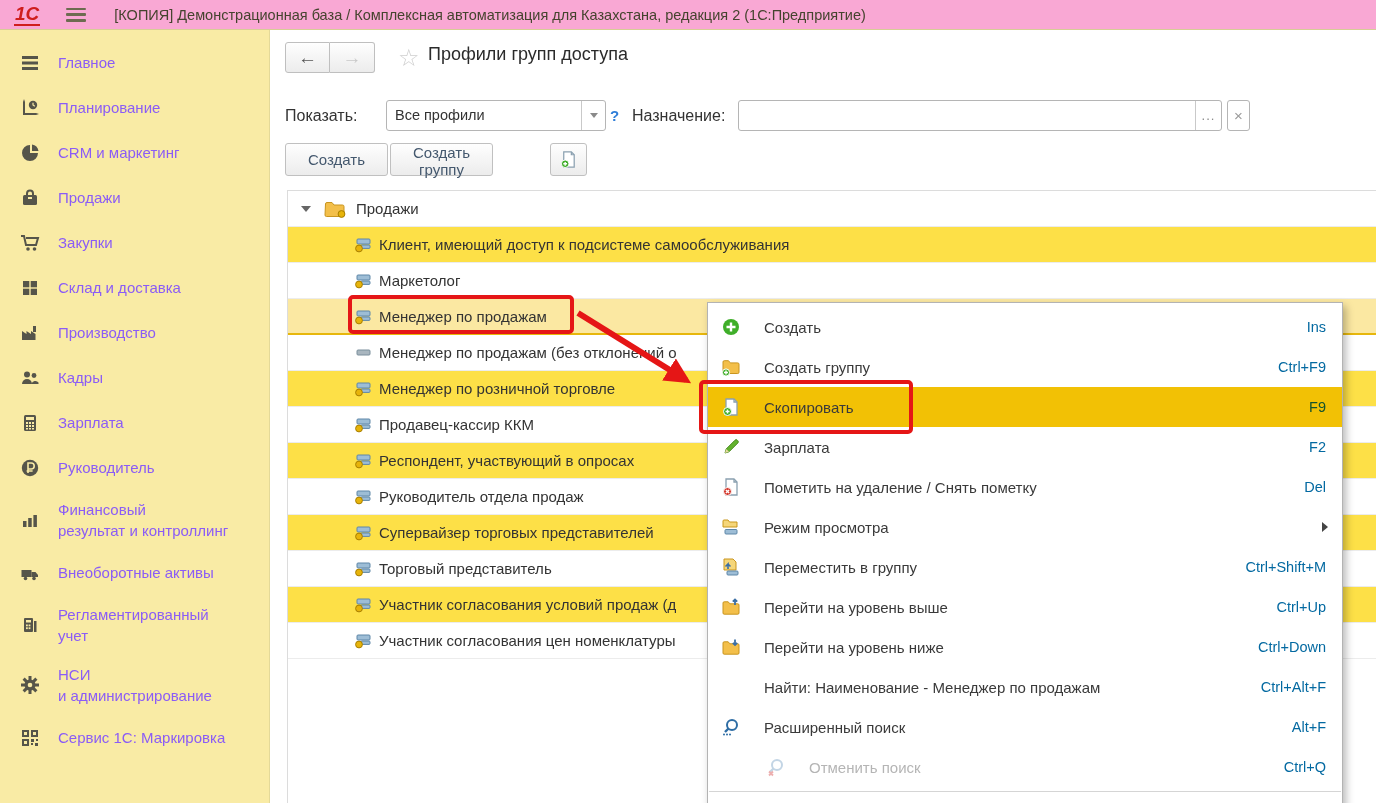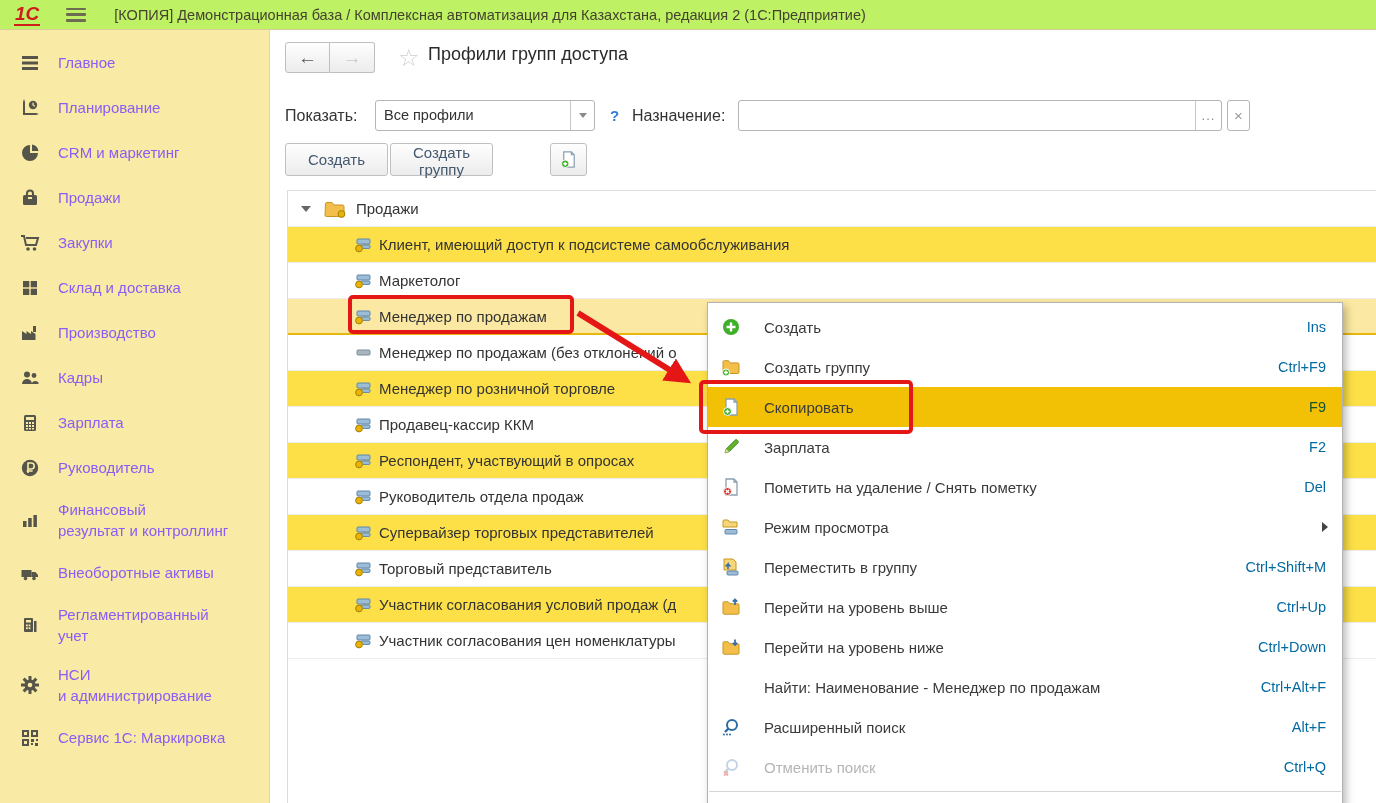--- a/index.html
+++ b/index.html
@@ -1,20 +1,20 @@
 <!DOCTYPE html>
 <html><head>
 <meta charset="utf-8">
 <style>
   * { margin:0; padding:0; box-sizing:border-box; }
   html,body { width:1376px; height:803px; overflow:hidden; }
   body { position:relative; font-family:"Liberation Sans","DejaVu Sans",sans-serif; background:#fff; color:#333; }
 
   
-  .topbar { position:absolute; left:0; top:0; width:1376px; height:30px; background:#bef264;
+  .topbar { position:absolute; left:0; top:0; width:1376px; height:30px; background:#f9a8d4;
             border-bottom:1px solid #d8cd96; display:flex; align-items:center; z-index:10; }
   .logo { margin-left:14px; font-weight:bold; font-style:italic; font-size:19px; color:#cf1d1d;
           border-bottom:2px solid #cf1d1d; line-height:20px; padding:0 1px 0 1px; }
   .burger { margin-left:26px; width:20px; height:14px; display:flex; flex-direction:column; justify-content:space-between; cursor:pointer; }
   .burger span { display:block; height:2.5px; background:#6d6b50; border-radius:1px; }
   .apptitle { margin-left:28px; font-size:14.5px; color:#45432e; white-space:nowrap; }
 
   
   .sidebar { position:absolute; left:0; top:30px; width:270px; height:773px; background:#f9eba5;
              border-right:1px solid #e4d998; padding-top:10px; z-index:5; }
@@ -29,21 +29,21 @@
   .navgroup { position:absolute; left:15px; top:12px; display:flex; }
   .navbtn { width:45px; height:31px; background:linear-gradient(#fefefe,#ececec); border:1px solid #bfbfbf;
             display:flex; align-items:center; justify-content:center; font-size:19px; cursor:pointer; }
   .navbtn.back { border-radius:3px 0 0 3px; color:#555; }
   .navbtn.fwd  { border-radius:0 3px 3px 0; border-left:none; color:#c8c8c8; }
   .star { position:absolute; left:128px; top:14px; font-size:24px; color:#cfcfcf; line-height:28px; }
   .pagetitle { position:absolute; left:158px; top:14px; font-size:18px; color:#2b2b2b; }
 
   .filterrow { position:absolute; left:0; top:70px; height:32px; width:100%; }
   .flabel { position:absolute; top:0; line-height:31px; font-size:16px; color:#333; }
-  .combo { position:absolute; left:105px; top:0; width:220px; height:31px; background:#fff;
+  .combo { position:absolute; left:116px; top:0; width:220px; height:31px; background:#fff;
            border:1px solid #b5b5b5; border-radius:3px; display:flex; cursor:pointer; }
   .combo .val { flex:1; line-height:29px; padding-left:8px; font-size:14.5px; color:#333; white-space:nowrap; overflow:hidden; }
   .combo .dd { width:24px; border-left:1px solid #c9c9c9; display:flex; align-items:center; justify-content:center; }
   .caret-down { width:0; height:0; border-left:4px solid transparent; border-right:4px solid transparent; border-top:5px solid #8a8a8a; }
   .help { position:absolute; left:340px; top:0; line-height:31px; color:#2f7ed8; font-weight:bold; font-size:15px; cursor:pointer; }
   .tinput { position:absolute; left:468px; top:0; width:484px; height:31px; background:#fff; border:1px solid #b5b5b5;
             border-radius:3px; display:flex; }
   .tinput input { flex:1; border:none; outline:none; font-size:14.5px; padding:0 8px; background:transparent; }
   .tinput .dots { width:26px; border-left:1px solid #c9c9c9; display:flex; align-items:center; justify-content:center;
                   color:#8a8a8a; font-size:13px; cursor:pointer; letter-spacing:1px; }
@@ -71,21 +71,21 @@
 
   
   .ctxmenu { position:absolute; left:707px; top:302px; width:636px; height:520px; background:#fff;
              border:1px solid #b3b3b3; box-shadow:3px 4px 8px rgba(0,0,0,.28); z-index:30; padding-top:4px; }
   .mi { height:40px; display:flex; align-items:center; font-size:15px; color:#3a3a3a; cursor:pointer; }
   .mi .micn { width:20px; height:20px; flex:0 0 20px; margin-left:13px; }
   .mi .mlabel { margin-left:23px; white-space:nowrap; }
   .mi .msc { margin-left:auto; margin-right:16px; color:#0369a1; font-size:14.5px; }
   .mi.hl { background:#f2c105; }
   .mi.hl .msc { color:#14532d; }
-  .mi.dis { color:#b5b5b5; }
+  .mi.dis { color:#b5b5b5;margin-left:45px; }
   .mi.dis .micn { opacity:.45; }
   .subarrow { margin-left:auto; margin-right:14px; width:0; height:0; border-top:5px solid transparent;
               border-bottom:5px solid transparent; border-left:6px solid #444; }
   .msep { height:1px; background:#d5d5d5; margin:4px 1px; }
 
   
   .ann { position:absolute; border:4px solid #e51616; border-radius:5px; z-index:60; pointer-events:none; }
   .ann1 { left:348px; top:295px; width:226px; height:39px; }
   .ann2 { left:699px; top:380px; width:214px; height:54px; }
   .arrowsvg { position:absolute; left:0; top:0; z-index:55; pointer-events:none; }

